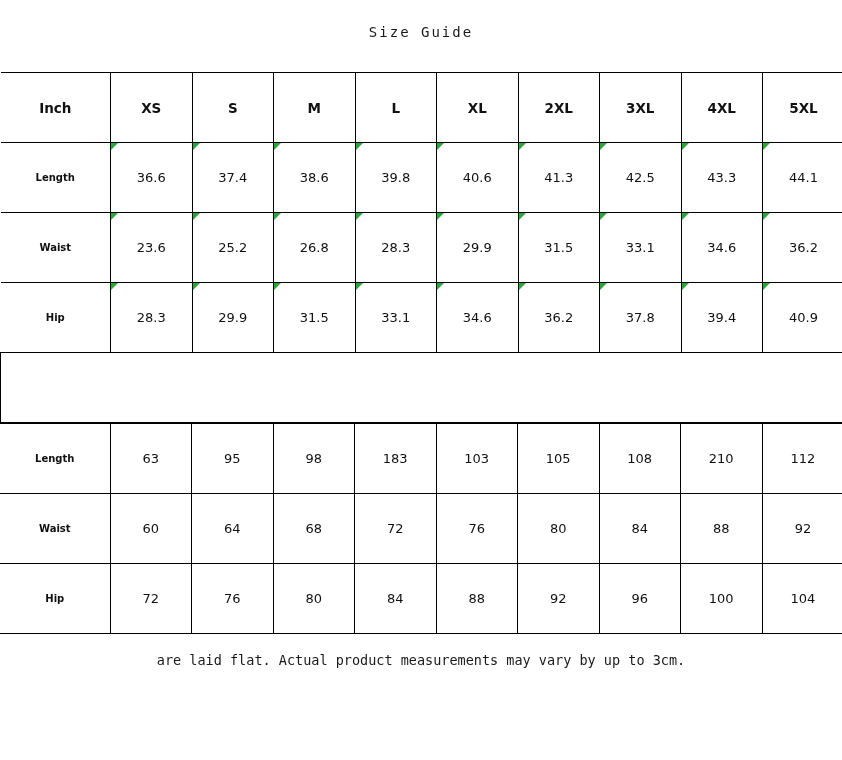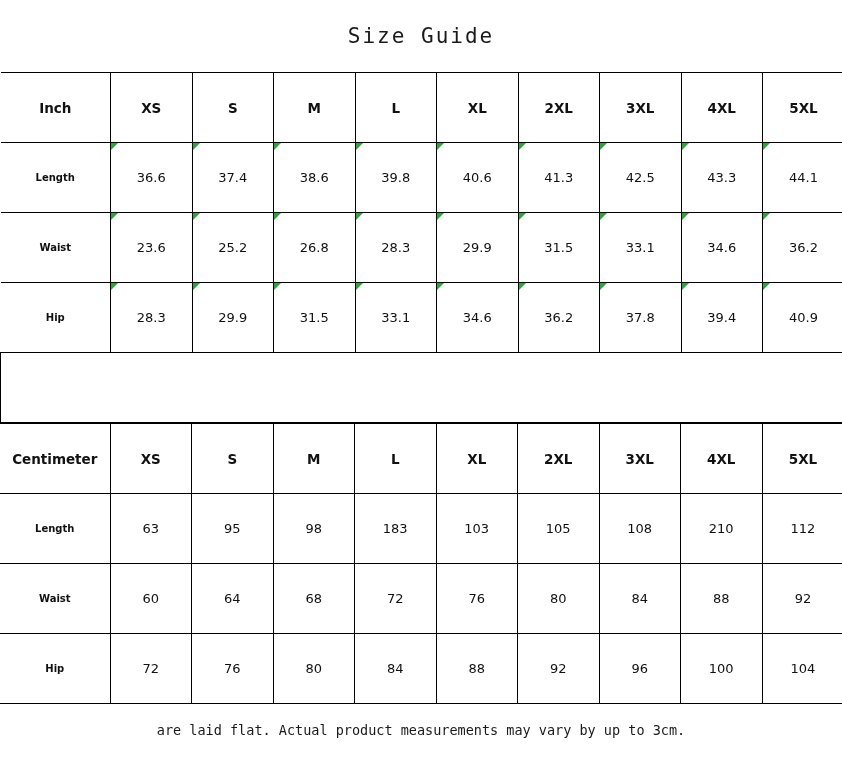--- a/index.html
+++ b/index.html
@@ -16,21 +16,21 @@
   }
   .page {
     position: relative;
     width: 842px;
     height: 760px;
     box-sizing: border-box;
   }
   .title {
     text-align: center;
     font-family: "DejaVu Sans Mono", monospace;
-    font-size: 21px;
+    font-size: 14px;
     letter-spacing: 2px;
     color: #1a1a1a;
     padding-top: 24px;
     padding-bottom: 18px;
     height: 30px;
     box-sizing: content-box;
   }
   table.size-table {
     border-collapse: collapse;
     width: 842px;
@@ -175,32 +175,20 @@
         <col class="cn">
         <col class="cn">
         <col class="cn">
         <col class="cn">
         <col class="cn">
         <col class="cn">
         <col class="cn">
         <col class="cn">
     </colgroup>
     <tbody>
-      <tr>
-        <td class="hdr firstcol">Centimeter</td>
-        <td class="hdr">XS</td>
-        <td class="hdr">S</td>
-        <td class="hdr">M</td>
-        <td class="hdr">L</td>
-        <td class="hdr">XL</td>
-        <td class="hdr">2XL</td>
-        <td class="hdr">3XL</td>
-        <td class="hdr">4XL</td>
-        <td class="hdr lastcol">5XL</td>
-      </tr>
 
       <tr>
         <td class="rowlabel firstcol">Length</td>
         <td>63</td>
         <td>95</td>
         <td>98</td>
         <td>183</td>
         <td>103</td>
         <td>105</td>
         <td>108</td>

